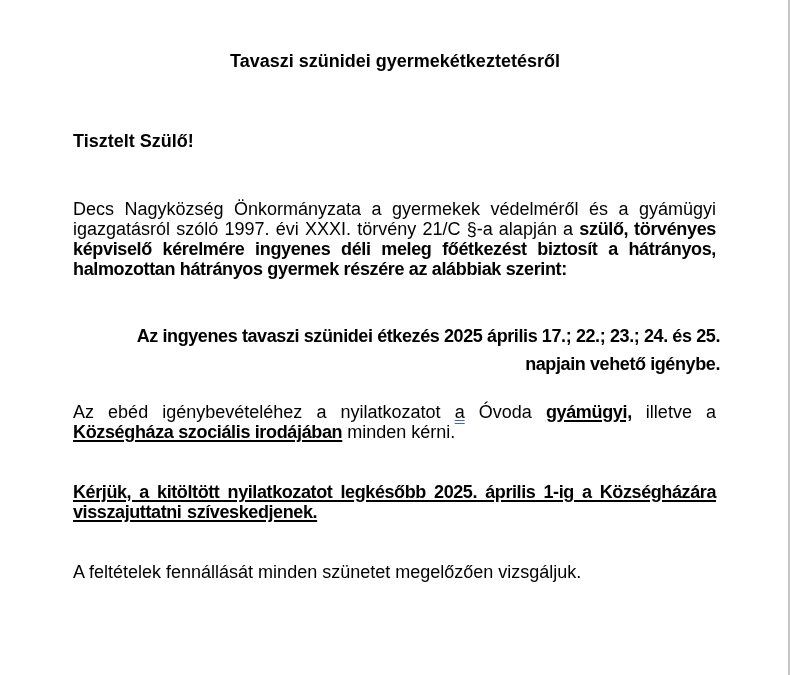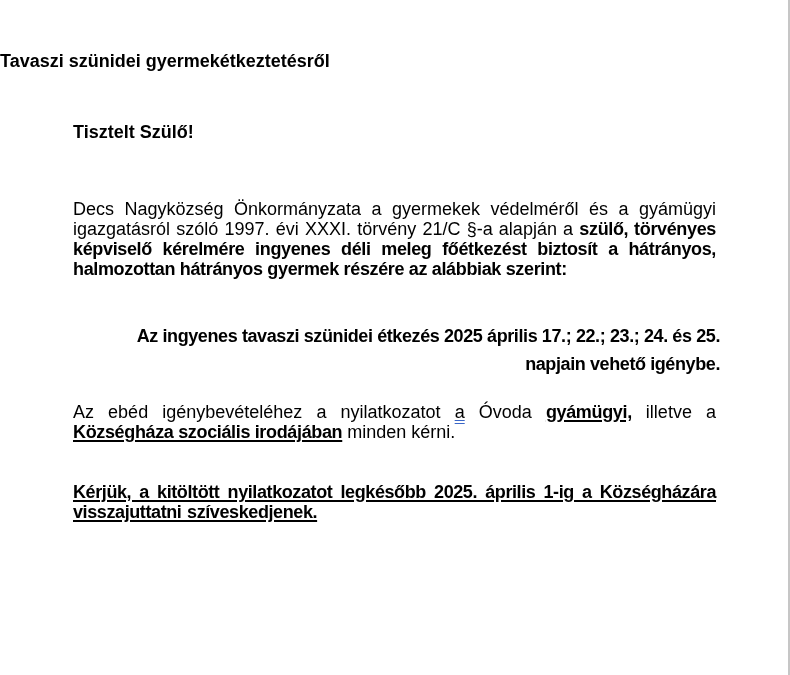--- a/index.html
+++ b/index.html
@@ -3,22 +3,22 @@
 <meta charset="utf-8">
 <style>
   html, body { margin: 0; padding: 0; background: #ffffff; }
   body { width: 790px; height: 675px; position: relative; overflow: hidden; }
   .page {
     position: absolute; left: 0; top: 0; width: 788px; height: 675px;
     background: #ffffff; border-right: 2px solid #c6c6c6;
     font-family: "Liberation Sans", sans-serif; color: #000;
   }
   .block { position: absolute; left: 73px; width: 643px; font-size: 18px; line-height: 20px; }
-  .title { position: absolute; left: 0; width: 790px; top: 51px; font-weight: bold; font-size: 18px; line-height: 20px; }
-  .greeting { top: 122px; font-weight: bold; font-size: 18px; }
+  .title { position: absolute; left: 0; width: 790px; top: 51px; text-align: center; font-weight: bold; font-size: 18px; line-height: 20px; }
+  .greeting { top: 131px; font-weight: bold; font-size: 18px; }
   .intro { top: 191px; text-align: justify; text-align-last: left; margin-top: 8px; }
   .b { font-weight: bold; letter-spacing: -0.35px; }
   .dates { position: absolute; left: 70px; width: 650px; top: 322px; text-align: right; font-weight: bold; font-size: 18px; line-height: 28px; letter-spacing: -0.4px; }
   .lunch { top: 402px; text-align: justify; text-align-last: left; }
   .u { text-decoration: underline; text-decoration-thickness: 2px; text-underline-offset: 2px; }
   .grammar { text-decoration: underline double #3a66c7; text-underline-offset: 2px; }
   .request { top: 482px; text-align: justify; text-align-last: left; font-weight: bold; letter-spacing: -0.4px; word-spacing: 1px; }
   .request span { text-decoration: underline; text-decoration-thickness: 2px; text-underline-offset: 2px; }
   .closing { top: 562px; }
 </style>
@@ -35,14 +35,15 @@
 
   <div class="dates">
     <div>Az ingyenes tavaszi szünidei étkezés 2025 április 17.; 22.; 23.; 24. és 25.</div>
     <div>napjain vehető igénybe.</div>
   </div>
 
   <div class="block lunch"><span>Az ebéd igénybevételéhez a nyilatkozatot </span><span class="grammar">a</span><span> Óvoda </span><span class="b u">gyámügyi,</span><span> illetve a </span><span class="b u">Községháza szociális irodájában</span><span> minden kérni.</span></div>
 
   <div class="block request"><span>Kérjük, a kitöltött nyilatkozatot legkésőbb 2025. április 1-ig a Községházára visszajuttatni szíveskedjenek.</span></div>
 
+  <div class="block closing">A feltételek fennállását minden szünetet megelőzően vizsgáljuk.</div>
 
 </div>
 
 </body></html>

